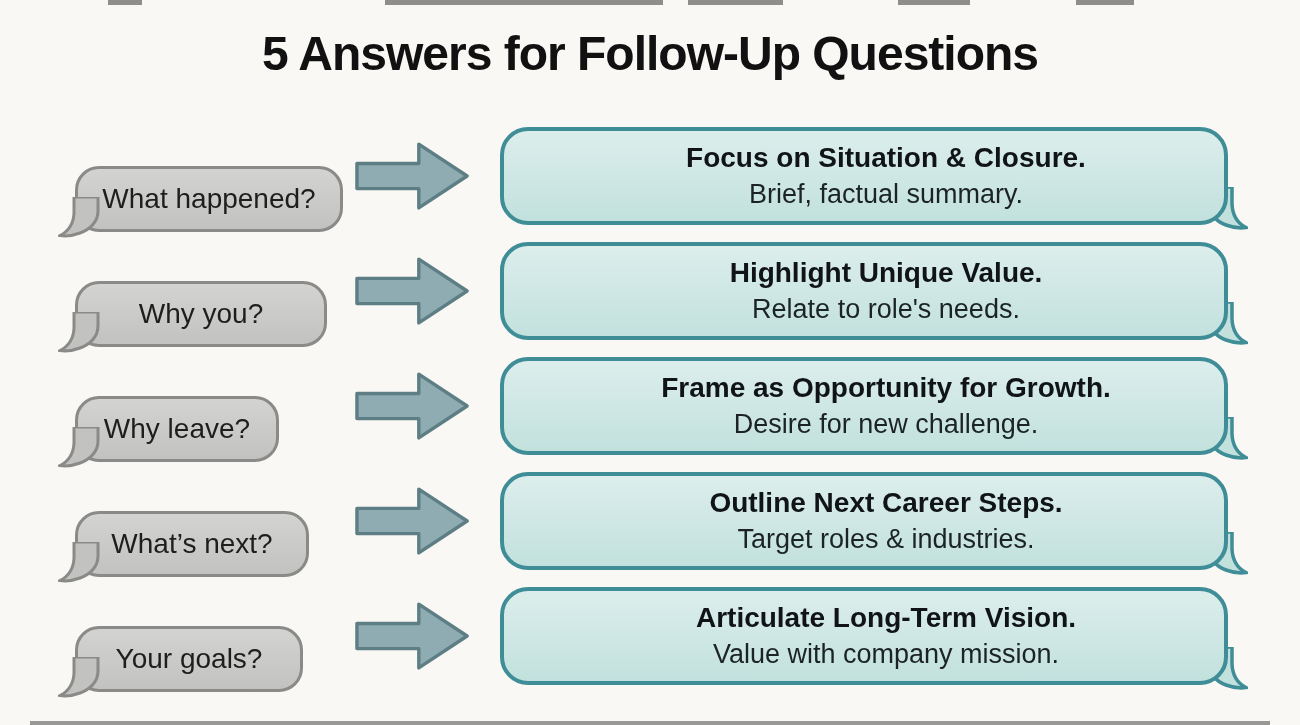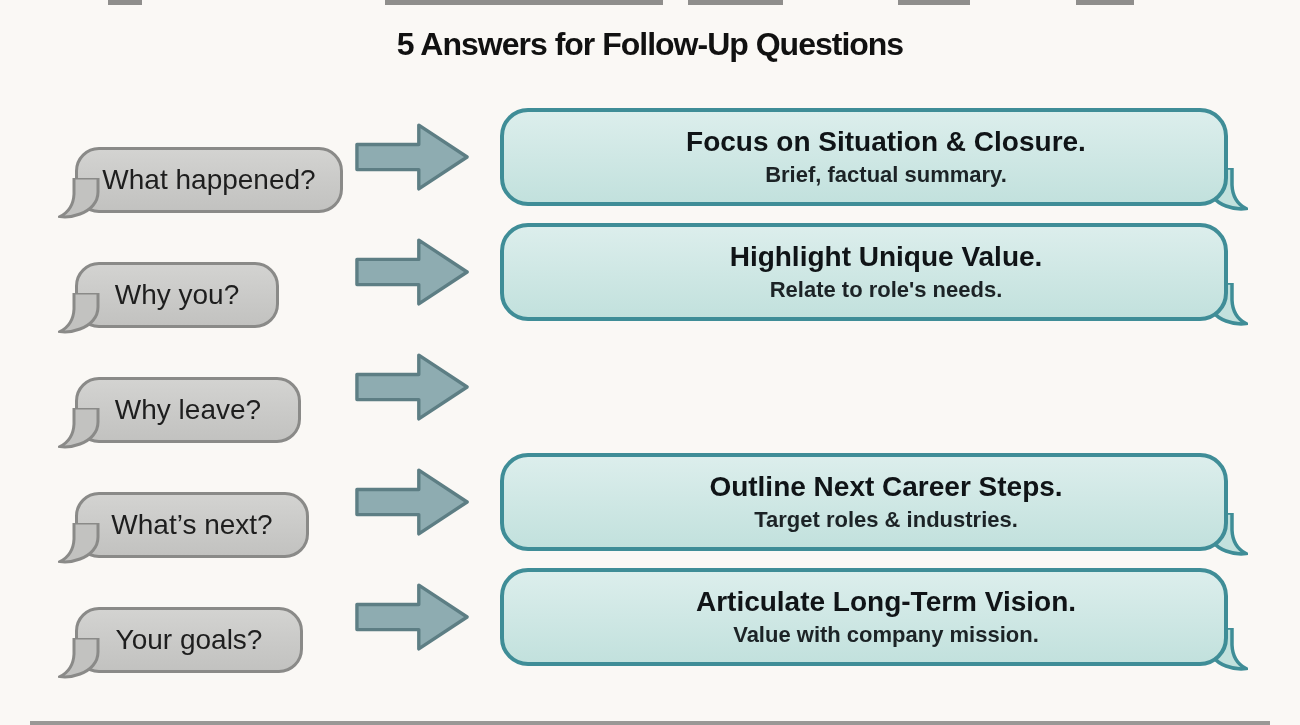--- a/index.html
+++ b/index.html
@@ -14,21 +14,21 @@
   
   .artifact { position:absolute; background:rgba(35,35,35,.5); }
   .art-t { top:0; height:5px; }
   .a1{left:108px;width:34px} .a2{left:385px;width:278px}
   .a3{left:688px;width:95px} .a4{left:898px;width:72px} .a5{left:1076px;width:58px}
   .art-b { bottom:0; left:30px; width:1240px; height:4px; background:rgba(35,35,35,.45); }
 
   .title {
     margin-top:26px;
     text-align:center;
-    font-size:32px;
+    font-size:48px;
     line-height:1.18;
     font-weight:bold;
     letter-spacing:-1px;
     color:#111;
   }
 
   .rows { margin-top:36px; padding-left:75px; }
   .row { position:relative; height:115px; }
 
   
@@ -36,21 +36,21 @@
     position:absolute; left:0; top:50%; transform:translateY(-50%);
     height:66px;
     border:3px solid #8a8a88;
     border-radius:24px;
     background:linear-gradient(180deg,#d3d3d1,#c2c2c0);
     display:flex; align-items:center; justify-content:center;
     font-size:28px; color:#1e1e1e;
     text-align:center;
     margin-top:23px;
   }
-  .r1 .q{width:268px} .r2 .q{width:204px} .r3 .q{width:226px}
+  .r1 .q{width:268px} .r2 .q{width:252px} .r3 .q{width:204px}
   .r4 .q{width:234px} .r5 .q{width:228px}
   .q .tail {
     position:absolute; left:-20px; bottom:-10px;
     width:44px; height:42px; z-index:-1;
   }
 
   
   .arrow {
     position:absolute; left:280px; top:50%; transform:translateY(-50%);
     width:116px; height:74px;
@@ -65,21 +65,21 @@
     background:linear-gradient(180deg,#dceeec,#c2e1dd);
     display:flex; flex-direction:column; align-items:center; justify-content:center;
     text-align:center;
     padding-left:44px;
   }
   .a .tail {
     position:absolute; right:-24px; bottom:-10px;
     width:48px; height:44px; z-index:-1;
   }
   .a-head { font-size:28px; font-weight:bold; color:#101417; line-height:1.32; }
-  .a-sub  { font-size:22px; color:#1c2326; line-height:1.3;font-weight:bold; }
+  .a-sub  { font-size:27px; color:#1c2326; line-height:1.3; }
 </style>
 </head>
 <body>
 
 <div class="artifact art-t a1"></div>
 <div class="artifact art-t a2"></div>
 <div class="artifact art-t a3"></div>
 <div class="artifact art-t a4"></div>
 <div class="artifact art-t a5"></div>
 <div class="artifact art-b"></div>
@@ -129,20 +129,27 @@
   <div class="row r3">
     <div class="q">
       <span>Why leave?</span>
       <svg class="tail" viewBox="0 0 44 42">
         <path d="M40 0 L40 14 C40 24 33 32 22 36 C15 38.6 7 39.4 2 38.6 C10 34.5 15.5 27 16 16 L16 0 Z" fill="#c2c2c0" stroke="#8a8a88" stroke-width="3"></path>
       </svg>
     </div>
     <svg class="arrow" viewBox="0 0 120 76">
       <path d="M2 25 L66 25 L66 5 L116 38 L66 71 L66 51 L2 51 Z" fill="#8eacb1" stroke="#5d7e84" stroke-width="3.5" stroke-linejoin="round"></path>
     </svg>
+    <div class="a">
+      <div class="a-head">Frame as Opportunity for Growth.</div>
+      <div class="a-sub">Desire for new challenge.</div>
+      <svg class="tail" viewBox="0 0 48 44">
+        <path d="M8 0 L8 14 C8 25 15 34 26 38 C33 40.6 41 41.4 46 40.6 C38 36.5 32.5 29 32 17 L32 0 Z" fill="#c2e1dd" stroke="#3f8d97" stroke-width="3.5"></path>
+      </svg>
+    </div>
   </div>
 
   <div class="row r4">
     <div class="q">
       <span>What’s next?</span>
       <svg class="tail" viewBox="0 0 44 42">
         <path d="M40 0 L40 14 C40 24 33 32 22 36 C15 38.6 7 39.4 2 38.6 C10 34.5 15.5 27 16 16 L16 0 Z" fill="#c2c2c0" stroke="#8a8a88" stroke-width="3"></path>
       </svg>
     </div>
     <svg class="arrow" viewBox="0 0 120 76">

